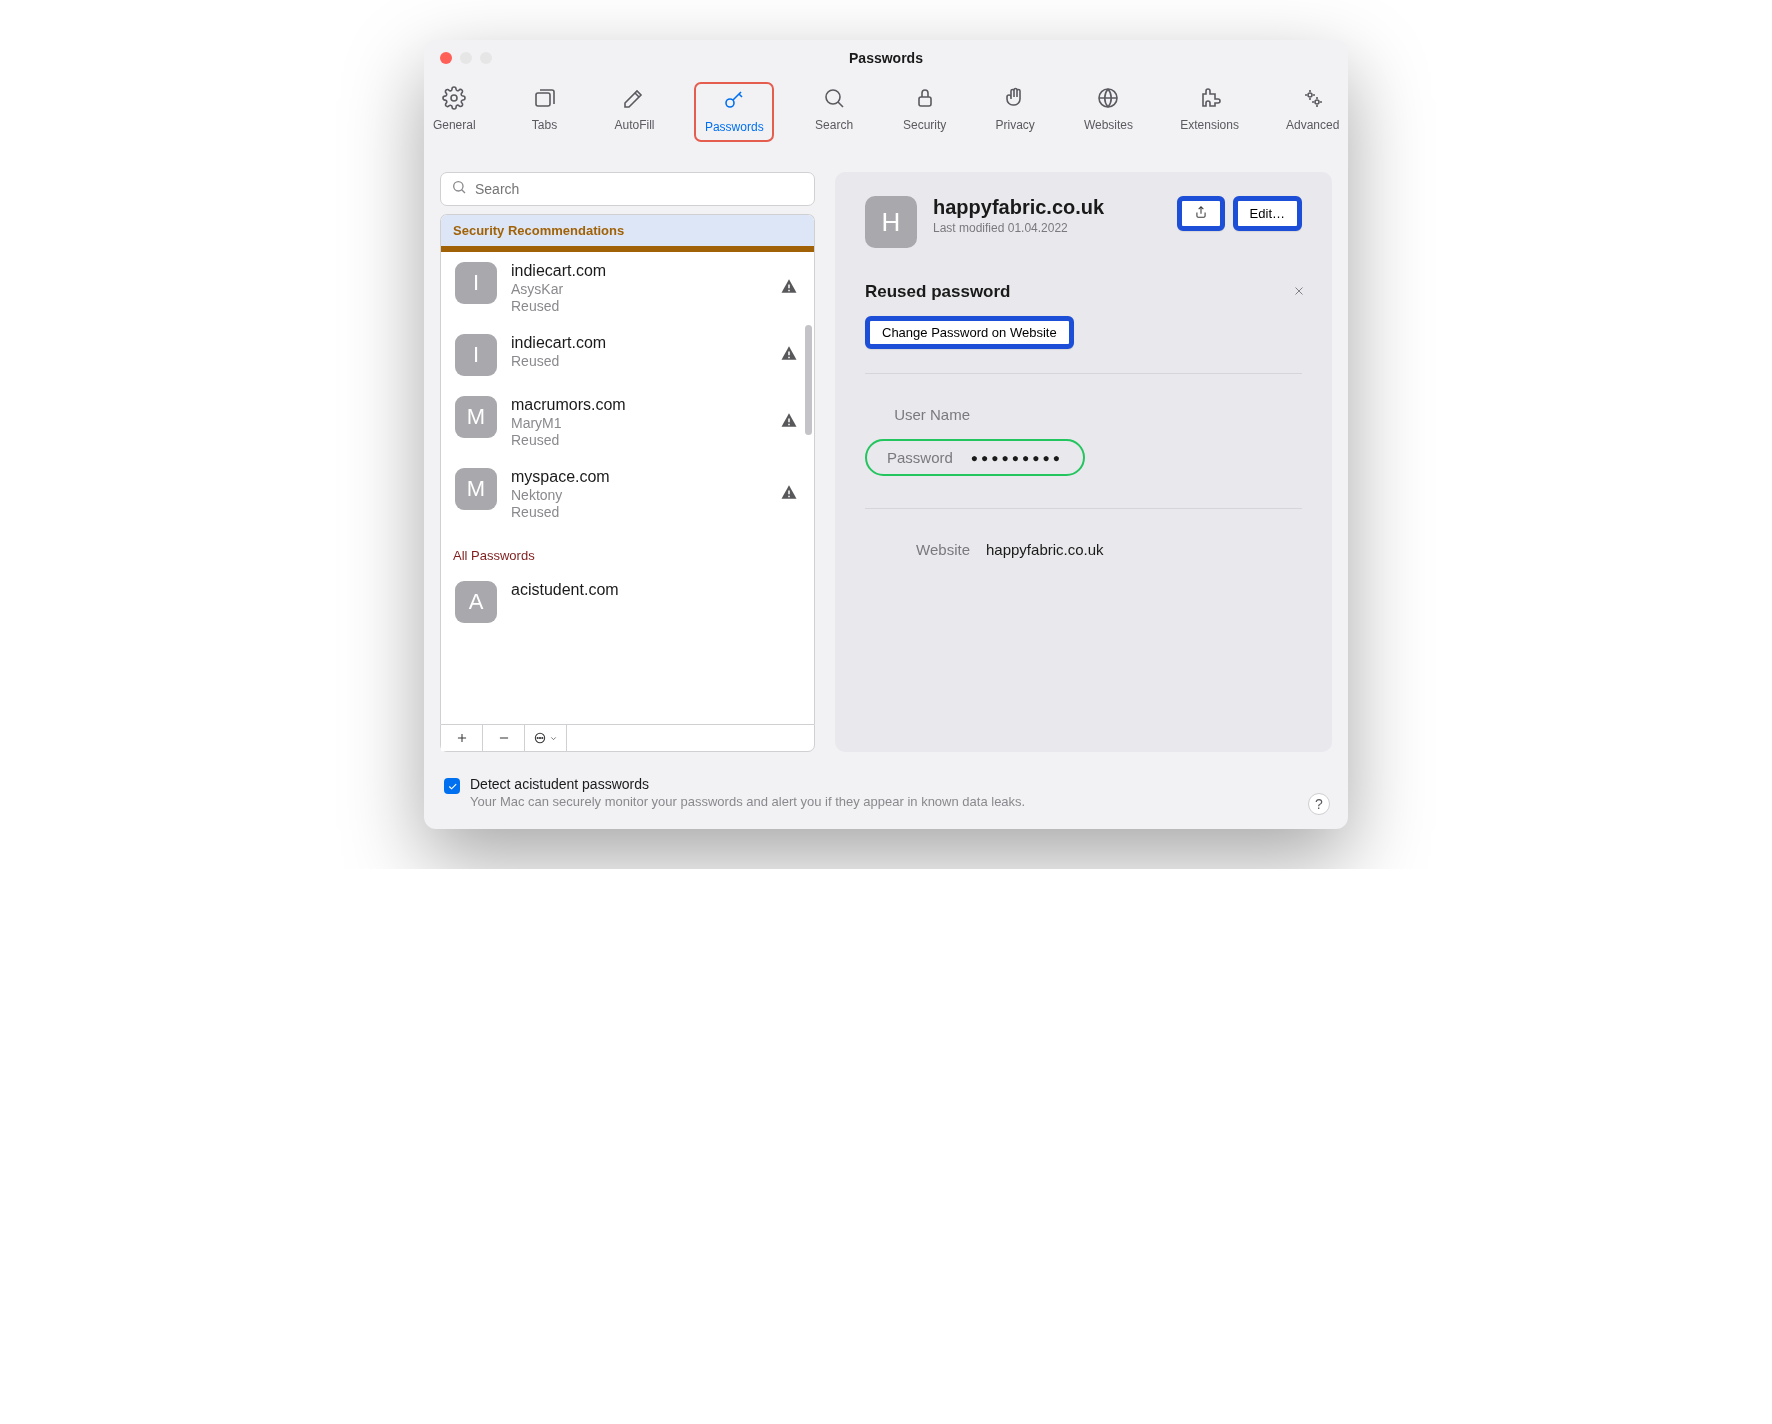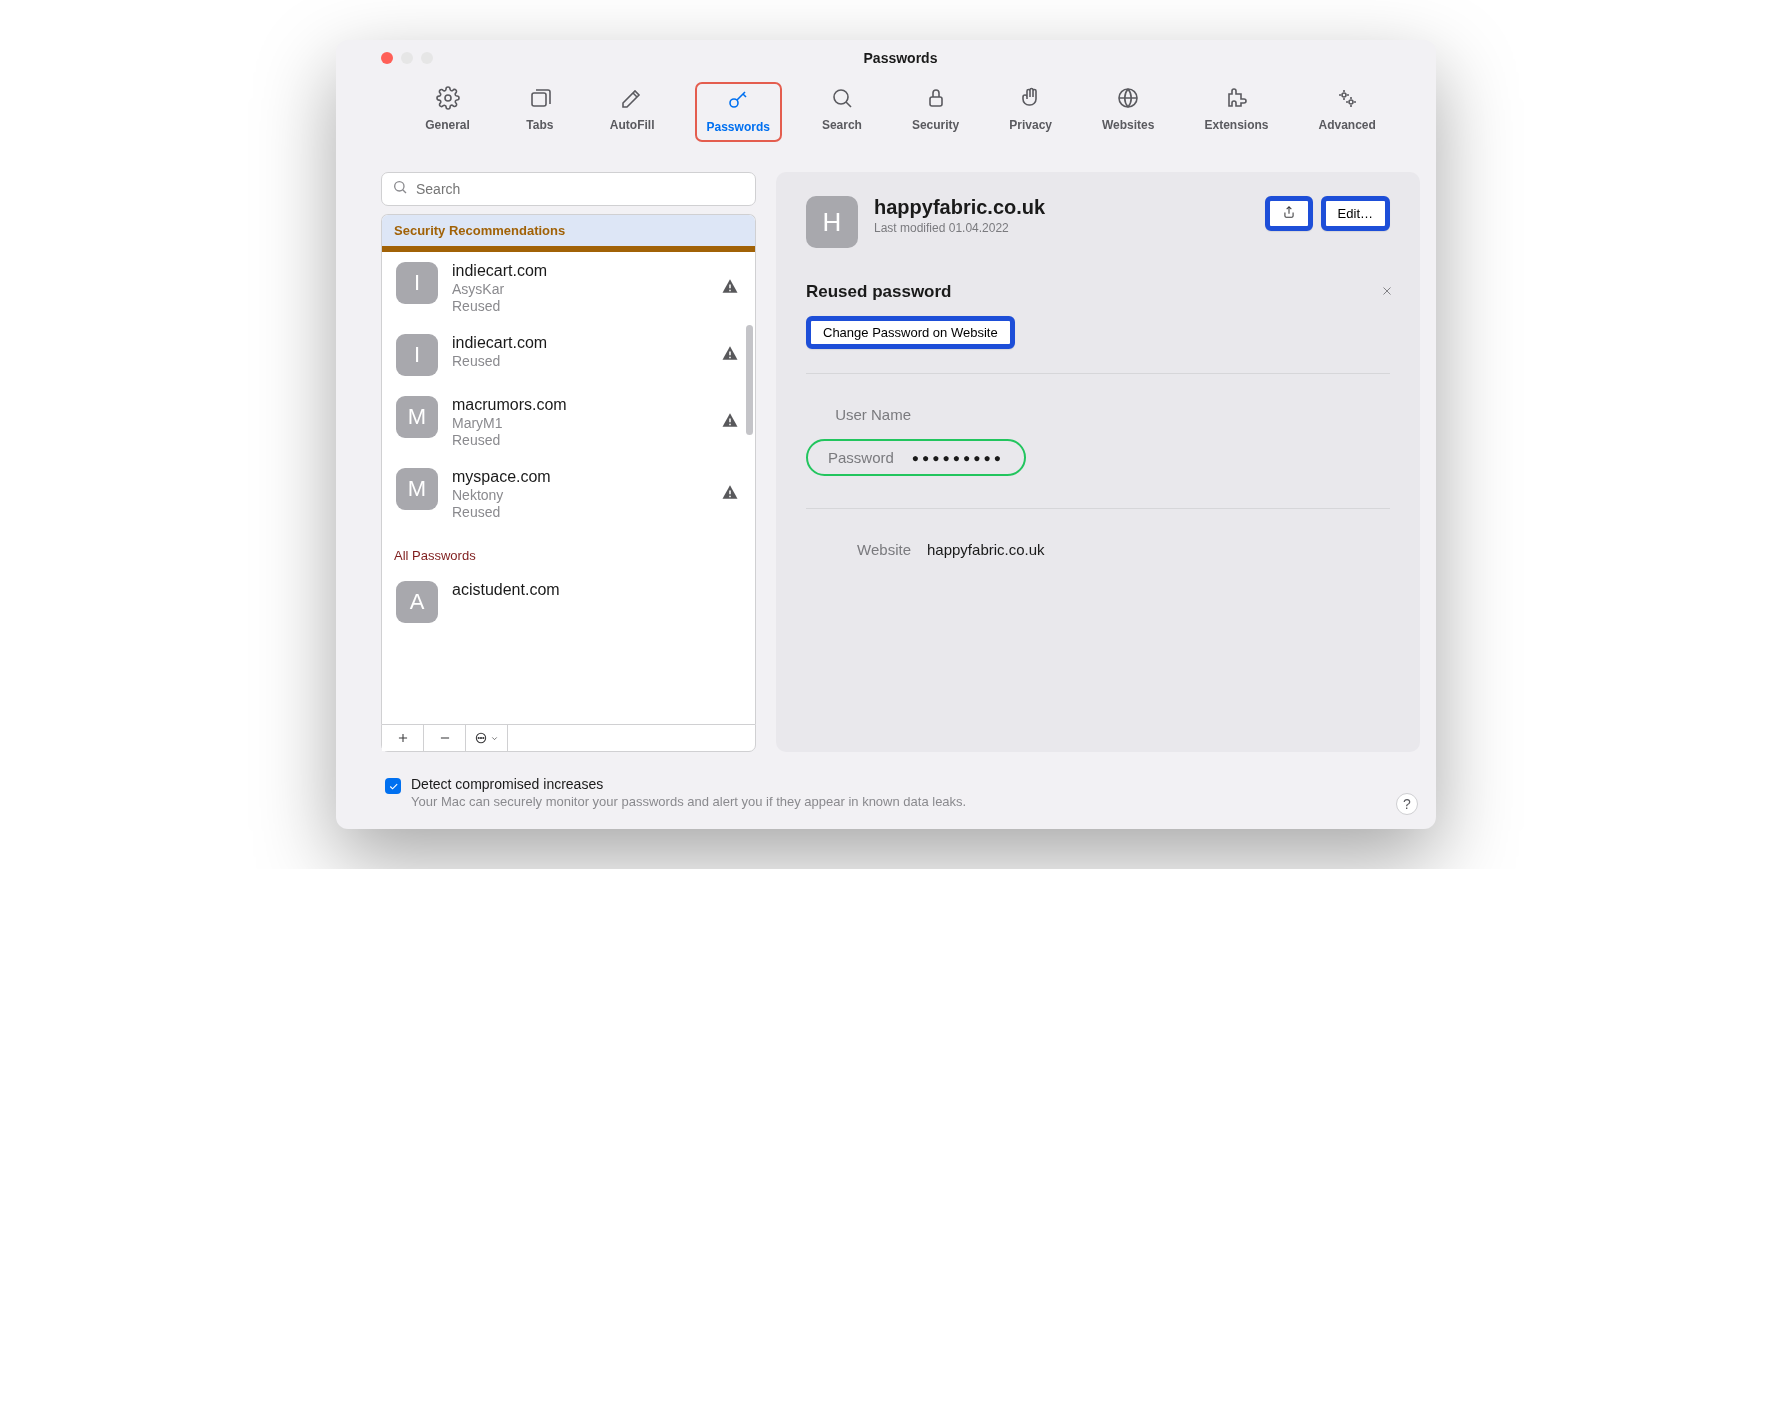--- a/index.html
+++ b/index.html
@@ -5,26 +5,25 @@
 * { box-sizing: border-box; margin: 0; padding: 0; }
 body {
   font-family: -apple-system, BlinkMacSystemFont, "Helvetica Neue", sans-serif;
   background: #fff;
   padding: 40px;
   display: flex;
   justify-content: center;
   align-items: flex-start;
 }
 .window {
-  width: 1100px;
+  width: 924px;
   background: #f2f1f4;
   border-radius: 12px;
   box-shadow: 0 30px 80px rgba(0,0,0,0.35);
   overflow: hidden;
-  padding-left: 29px;
 }
 .titlebar {
   height: 36px;
   display: flex;
   align-items: center;
   position: relative;
 }
 .traffic-lights { display: flex; gap: 8px; padding-left: 16px; }
 .tl { width: 12px; height: 12px; border-radius: 50%; }
 .tl-red { background: #ff5f57; }
@@ -40,21 +39,20 @@
 .toolbar-item {
   display: flex;
   flex-direction: column;
   align-items: center;
   gap: 4px;
   padding: 4px 10px 6px;
   border-radius: 7px;
   color: #5a5a5f;
   cursor: pointer;
   min-width: 60px;
-  font-weight: bold;
 }
 .toolbar-item.selected {
   border: 2px solid #e45d4e;
   color: #0070f0;
 }
 .toolbar-item svg { width: 24px; height: 24px; stroke: currentColor; fill: none; stroke-width: 1.6; }
 .toolbar-label { font-size: 12px; }
 .content {
   display: flex;
   padding: 16px;
@@ -502,18 +500,18 @@
     </div>
   </div>
 
   <div class="footer">
     <div class="checkbox">
       <svg viewBox="0 0 24 24">
           <path d="M5 12l5 5L20 7"></path>
         </svg>
     </div>
     <div class="footer-text">
-      <div class="ft-title">Detect compromised increases</div>
+      <div class="ft-title">Detect acistudent passwords</div>
       <div class="ft-sub">Your Mac can securely monitor your passwords and alert you if they appear in known data leaks.</div>
     </div>
     <div class="help-btn">?</div>
   </div>
 </div>
 
 </body></html>

